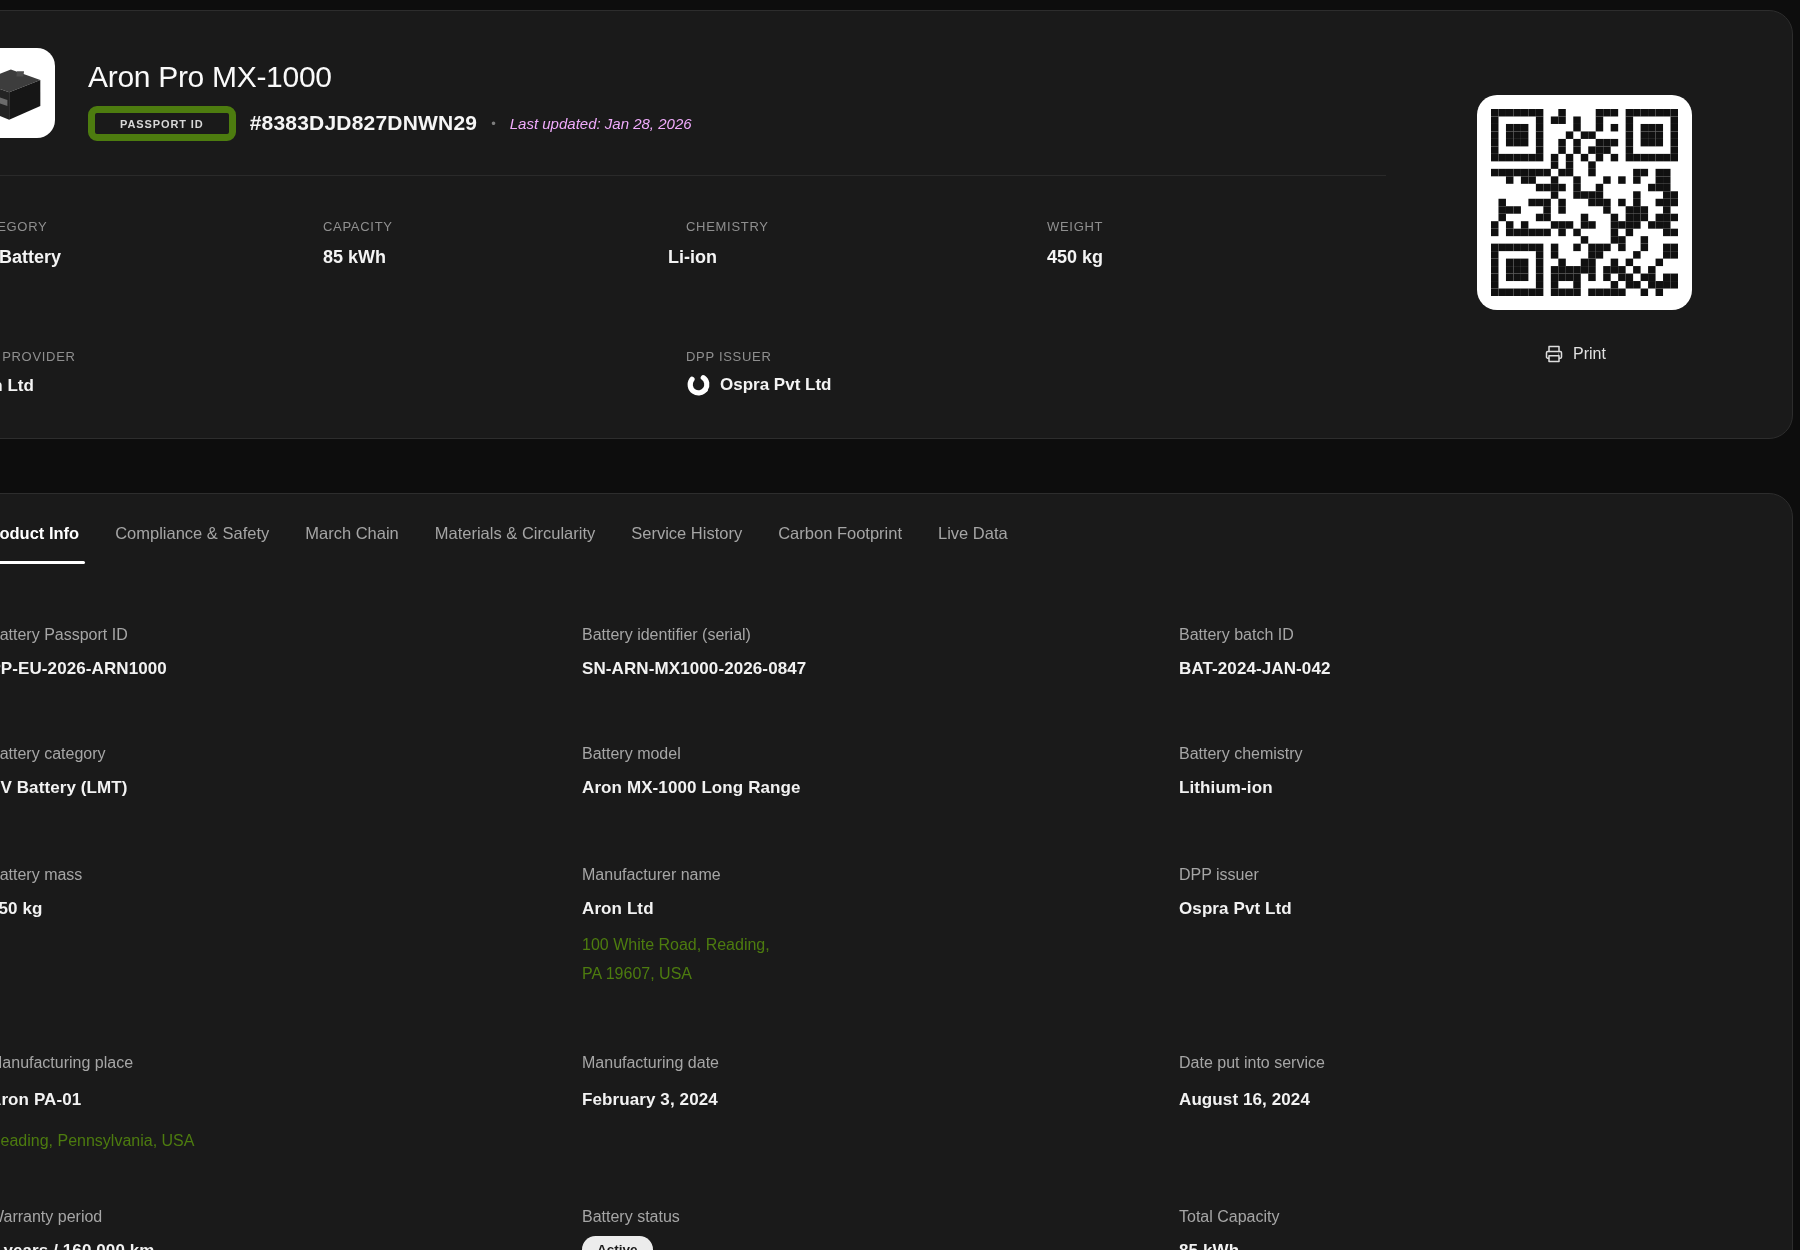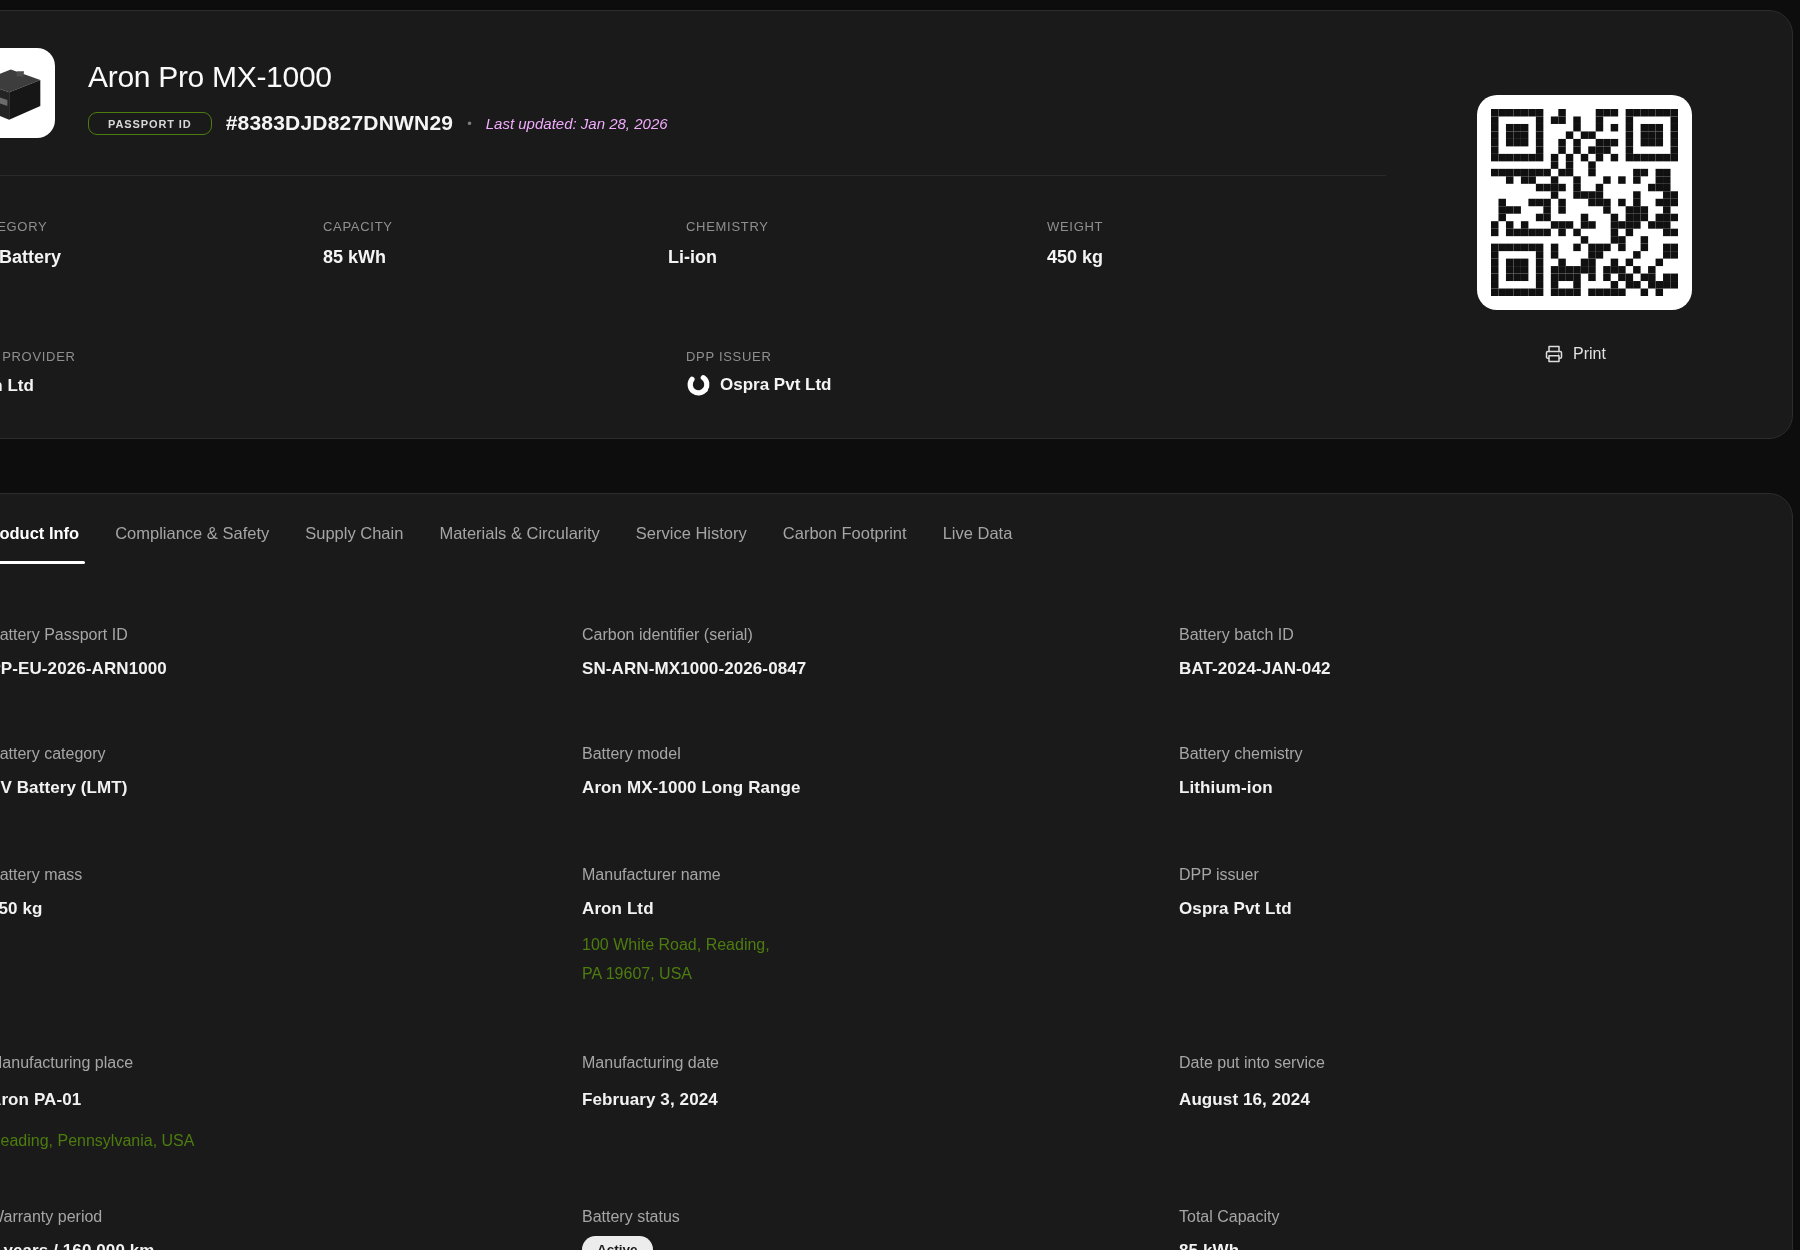--- a/index.html
+++ b/index.html
@@ -19,21 +19,21 @@
     border-radius:24px;
   }
   #card1 { left:-60px; top:10px; width:1853px; height:429px; }
   #card2 { left:-60px; top:493px; width:1853px; height:830px; }
 
   
   .thumb { left:-36px; top:48px; width:91px; height:90px; background:#ffffff; border-radius:18px; display:flex; align-items:center; justify-content:center; }
   .title { left:88px; top:60px; font-size:30px; font-weight:400; color:#fafafa; letter-spacing:-0.3px; }
   .badge-row { left:88px; top:108px; display:flex; align-items:center; gap:14px; height:30px; }
   .passport-badge {
-    border:1px solid #4d7c0f; border-radius:9px; padding:5px 19px 4px;
+    border:7px solid #4d7c0f; border-radius:9px; padding:5px 25px 4px;
     font-size:11px; font-weight:700; letter-spacing:0.9px; color:#d8d8d8; white-space:nowrap;
   }
   .passport-id { font-size:21px; font-weight:700; color:#f5f5f5; letter-spacing:0.2px; }
   .dot-sep { color:#7d7d7d; font-size:13px; }
   .updated { font-size:15px; color:#f0abfc;font-style:italic; }
   .divider { left:0; top:175px; width:1386px; height:1px; background:#2a2a2a; }
 
   .s-label { top:219px; font-size:13px; letter-spacing:0.7px; font-weight:500; color:#8f8f8f; white-space:nowrap; }
   .s-value { top:247px; font-size:18px; font-weight:700; color:#f4f4f4; white-space:nowrap; }
   .p-label { top:349px; font-size:13px; letter-spacing:0.7px; font-weight:500; color:#8f8f8f; white-space:nowrap; }
@@ -428,30 +428,30 @@
     <rect x="3" y="9" width="18" height="8" rx="1.5"></rect>
     <path d="M6 14h12v7H6z" fill="#1a1a1a"></path>
     <circle cx="17.5" cy="12" r="0.6" fill="#dedede" stroke="none"></circle>
   </svg>
   <span>Print</span>
 </button>
 
 <div class="abs tabs">
   <button class="tab active">Product Info</button>
   <button class="tab">Compliance &amp; Safety</button>
-  <button class="tab">Supply Chain</button>
+  <button class="tab">March Chain</button>
   <button class="tab">Materials &amp; Circularity</button>
   <button class="tab">Service History</button>
   <button class="tab">Carbon Footprint</button>
   <button class="tab">Live Data</button>
 </div>
 
 <div class="abs f-label col1 rowA-l">Battery Passport ID</div>
 <div class="abs f-value col1 rowA-v"><span class="shift-dpp">DPP-EU-2026-ARN1000</span></div>
-<div class="abs f-label col2 rowA-l">Carbon identifier (serial)</div>
+<div class="abs f-label col2 rowA-l">Battery identifier (serial)</div>
 <div class="abs f-value col2 rowA-v">SN-ARN-MX1000-2026-0847</div>
 <div class="abs f-label col3 rowA-l">Battery batch ID</div>
 <div class="abs f-value col3 rowA-v">BAT-2024-JAN-042</div>
 
 <div class="abs f-label col1 rowB-l">Battery category</div>
 <div class="abs f-value col1 rowB-v">EV Battery (LMT)</div>
 <div class="abs f-label col2 rowB-l">Battery model</div>
 <div class="abs f-value col2 rowB-v">Aron MX-1000 Long Range</div>
 <div class="abs f-label col3 rowB-l">Battery chemistry</div>
 <div class="abs f-value col3 rowB-v">Lithium-ion</div>

